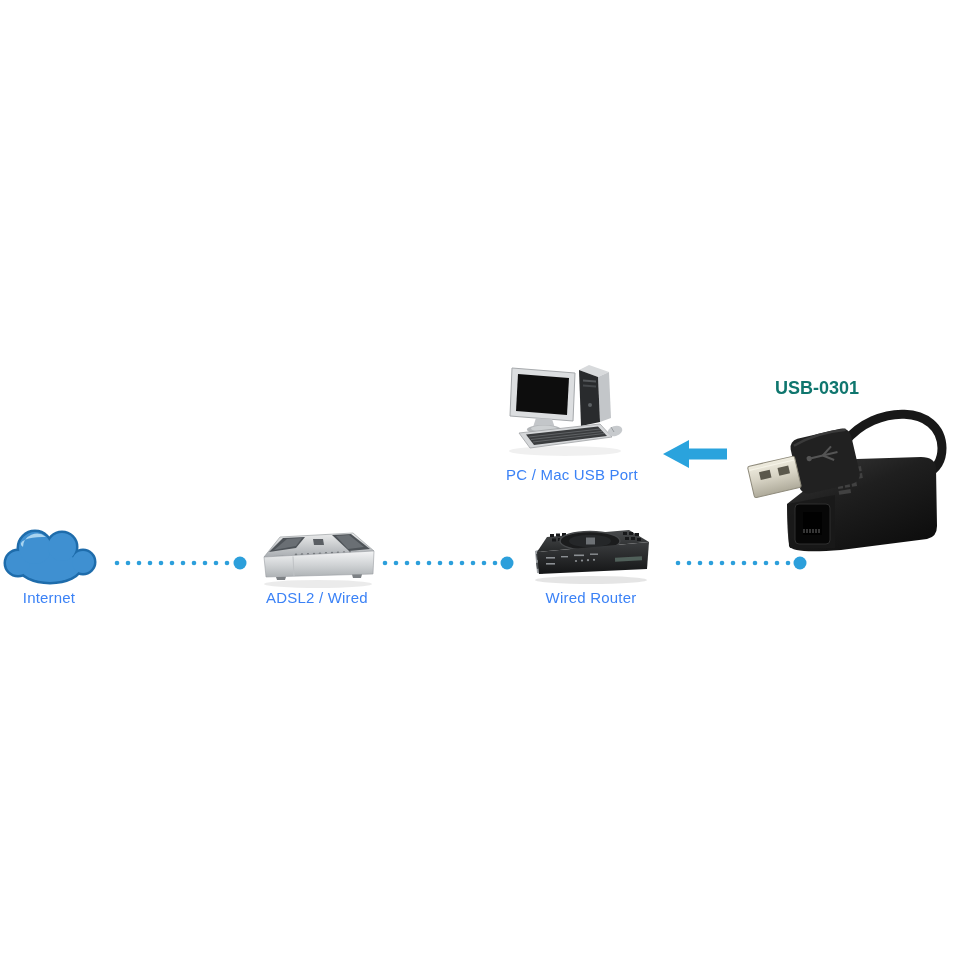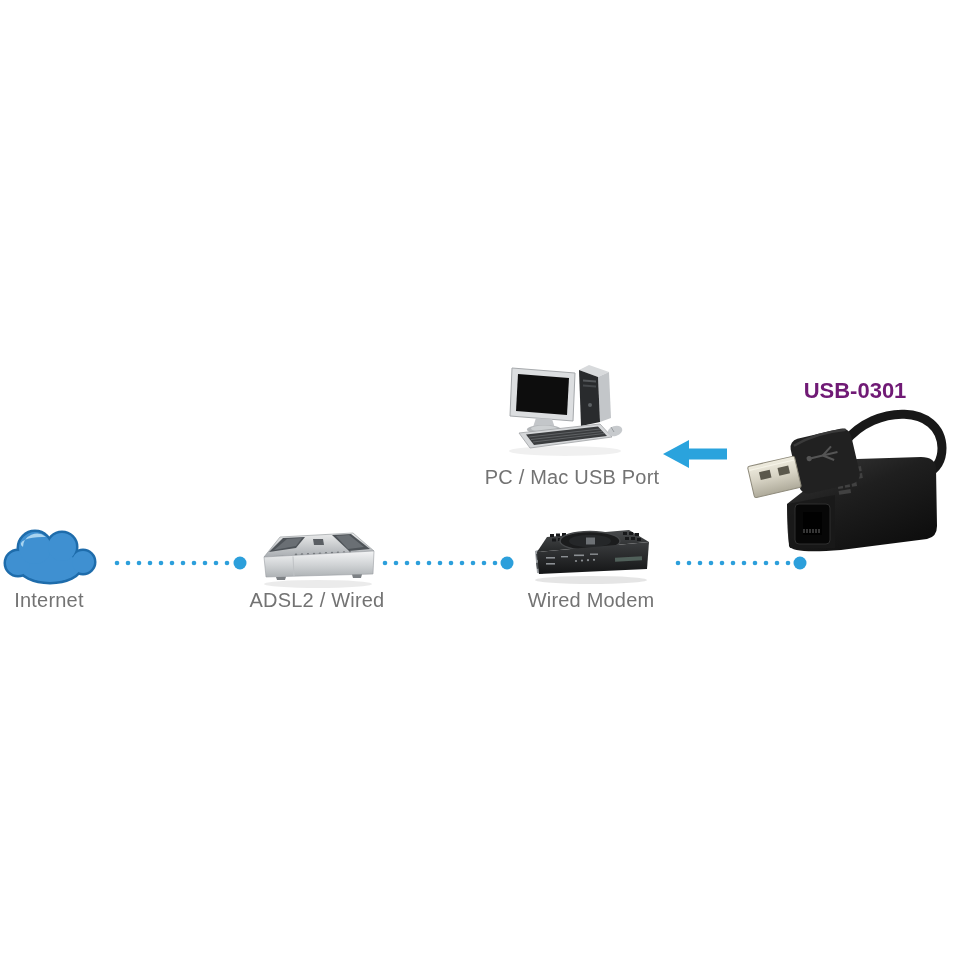--- a/index.html
+++ b/index.html
@@ -7,31 +7,30 @@
     position:relative;
     width:976px;height:976px;
     background:#ffffff;
     font-family:"Liberation Sans", sans-serif;
     overflow:hidden;
   }
   .abs{position:absolute;}
   .node-label{
     position:absolute;
     text-align:center;
-    font-size:20px;
-    color:#737373;
+    font-size:15px;
+    color:#3b82f6;
     letter-spacing:0.2px;
     white-space:nowrap;
   }
   .model-label{
     position:absolute;
-    text-align:center;
-    font-size:22px;
+    font-size:18px;
     font-weight:bold;
-    color:#701a75;
+    color:#0f766e;
     white-space:nowrap;
   }
 </style>
 </head>
 <body>
 
 <div class="canvas">
 
   <svg class="abs" style="left:2px;top:520px;" width="96" height="70" viewBox="0 0 96 70">
     <g fill="#2e7fc0" stroke="#1e6cab" stroke-width="5" stroke-linejoin="round">
@@ -164,21 +163,21 @@
       <rect x="34" y="28" width="7" height="1.4"></rect>
       <rect x="47" y="26.5" width="10" height="1.6"></rect>
       <rect x="63" y="25.5" width="8" height="1.4"></rect>
       <circle cx="49" cy="33" r="1.1"></circle>
         <circle cx="55" cy="32.6" r="1.1"></circle>
       <circle cx="61" cy="32.2" r="1.1"></circle>
         <circle cx="67" cy="31.8" r="1.1"></circle>
     </g>
     <rect x="88" y="29" width="27" height="4" fill="#50605a" transform="rotate(-3 101 31)"></rect>
   </svg>
-  <div class="node-label" style="left:511px;top:589px;width:160px;">Wired Modem</div>
+  <div class="node-label" style="left:511px;top:589px;width:160px;">Wired Router</div>
 
   <svg class="abs" style="left:668px;top:550px;" width="145" height="26" viewBox="0 0 145 26">
     <g fill="#2c9fdb">
       <circle cx="10" cy="13" r="2.3"></circle>
         <circle cx="21" cy="13" r="2.3"></circle>
         <circle cx="32" cy="13" r="2.3"></circle>
       <circle cx="43" cy="13" r="2.3"></circle>
         <circle cx="54" cy="13" r="2.3"></circle>
         <circle cx="65" cy="13" r="2.3"></circle>
       <circle cx="76" cy="13" r="2.3"></circle>

